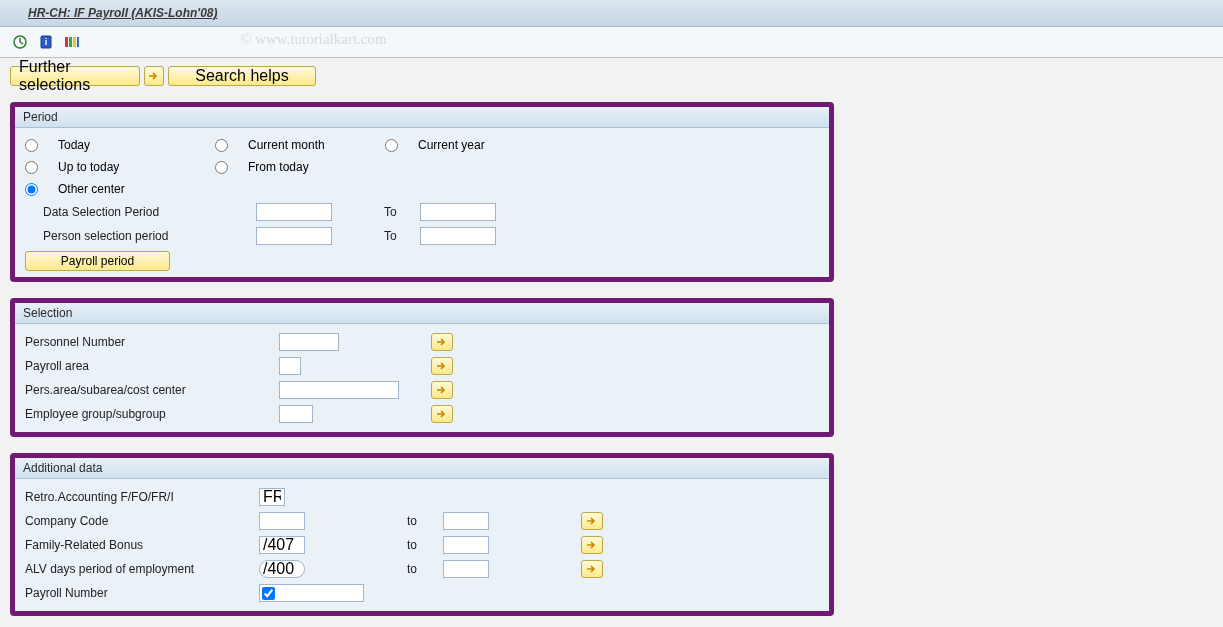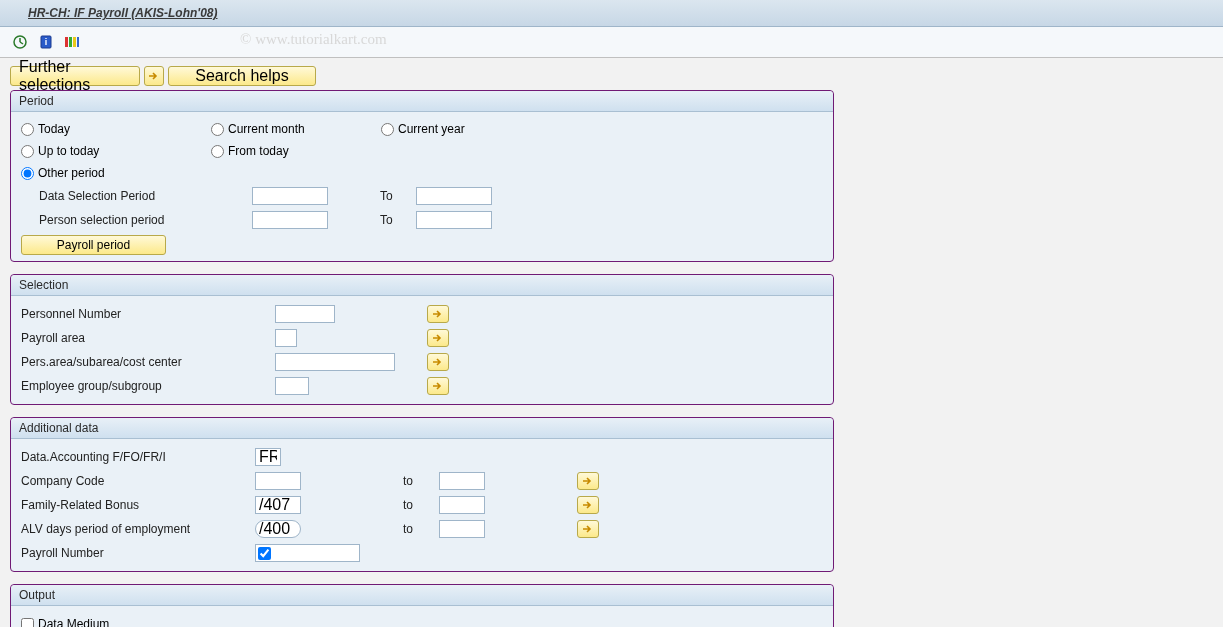--- a/index.html
+++ b/index.html
@@ -62,35 +62,36 @@
     background: linear-gradient(#fff9d8,#fce98a);
     border:1px solid #b8a94a;
     border-radius:3px;
     height:20px; width:20px;
     display:flex;align-items:center;justify-content:center;
     font-size:11px; cursor:pointer;
   }
   .group {
     width: 824px;
     background:#eaf1f7;
-    border:1px solid #701a75;
+    border:5px solid #701a75;
     border-radius:4px;
     margin-bottom:12px;
+    margin-top:16px;
   }
   .group-header {
     background: linear-gradient(#e8f0f7,#cfe0ef);
     border-bottom:1px solid #a9bfd2;
     padding:3px 8px;
     font-size:12px;
     color:#2a2a2a;
     border-radius:4px 4px 0 0;
   }
   .group-body { padding:6px 10px;}
   .radio-row { display:flex; align-items:center; height:22px;}
-  .radio-item { display:flex; align-items:flex-end; gap:4px; font-size:12px; }
+  .radio-item { display:flex; align-items:flex-end; gap:20px; font-size:12px; }
   .col1 { width: 190px; }
   .col2 { width: 170px; }
   .col3 { width: auto; }
   .form-row { display:flex; align-items:center; height:24px; gap:6px;}
   .lbl { font-size:12px; color:#222;}
   .lbl-w { width: 225px; padding-left: 18px;}
   .lbl-sel { width: 248px; }
   .txt {
     background:#fff;
     border:1px solid #9fb5c9;
@@ -188,21 +189,21 @@
             <span>Up to today</span>
           </label>
         <label class="radio-item col2">
             <input type="radio" name="period" style="">
             <span>From today</span>
           </label>
       </div>
       <div class="radio-row">
         <label class="radio-item col1">
             <input type="radio" name="period" checked="" style="">
-            <span>Other period</span>
+            <span>Other center</span>
           </label>
       </div>
       <div class="form-row">
         <span class="lbl lbl-w">Data Selection Period</span>
         <input class="txt" style="width: 76px;" value="">
         <span class="lbl" style="width:40px"></span>
         <span class="lbl" style="width:30px">To</span>
         <input class="txt" style="width: 76px;" value="">
       </div>
       <div class="form-row">
@@ -259,21 +260,21 @@
             </svg>
           </div>
       </div>
     </div>
   </div>
 
   <div class="group">
     <div class="group-header">Additional data</div>
     <div class="group-body">
       <div class="form-row">
-        <span class="lbl" style="width:228px">Data.Accounting F/FO/FR/I</span>
+        <span class="lbl" style="width:228px">Retro.Accounting F/FO/FR/I</span>
         <input class="txt" style="width: 26px;" value="FR">
       </div>
       <div class="form-row">
         <span class="lbl" style="width:228px">Company Code</span>
         <input class="txt" style="width: 46px;" value="">
         <span style="width:90px"></span>
         <span class="lbl" style="width:30px">to</span>
         <input class="txt" style="width: 46px;" value="">
         <span style="width:80px"></span>
         <div class="multi-btn">

